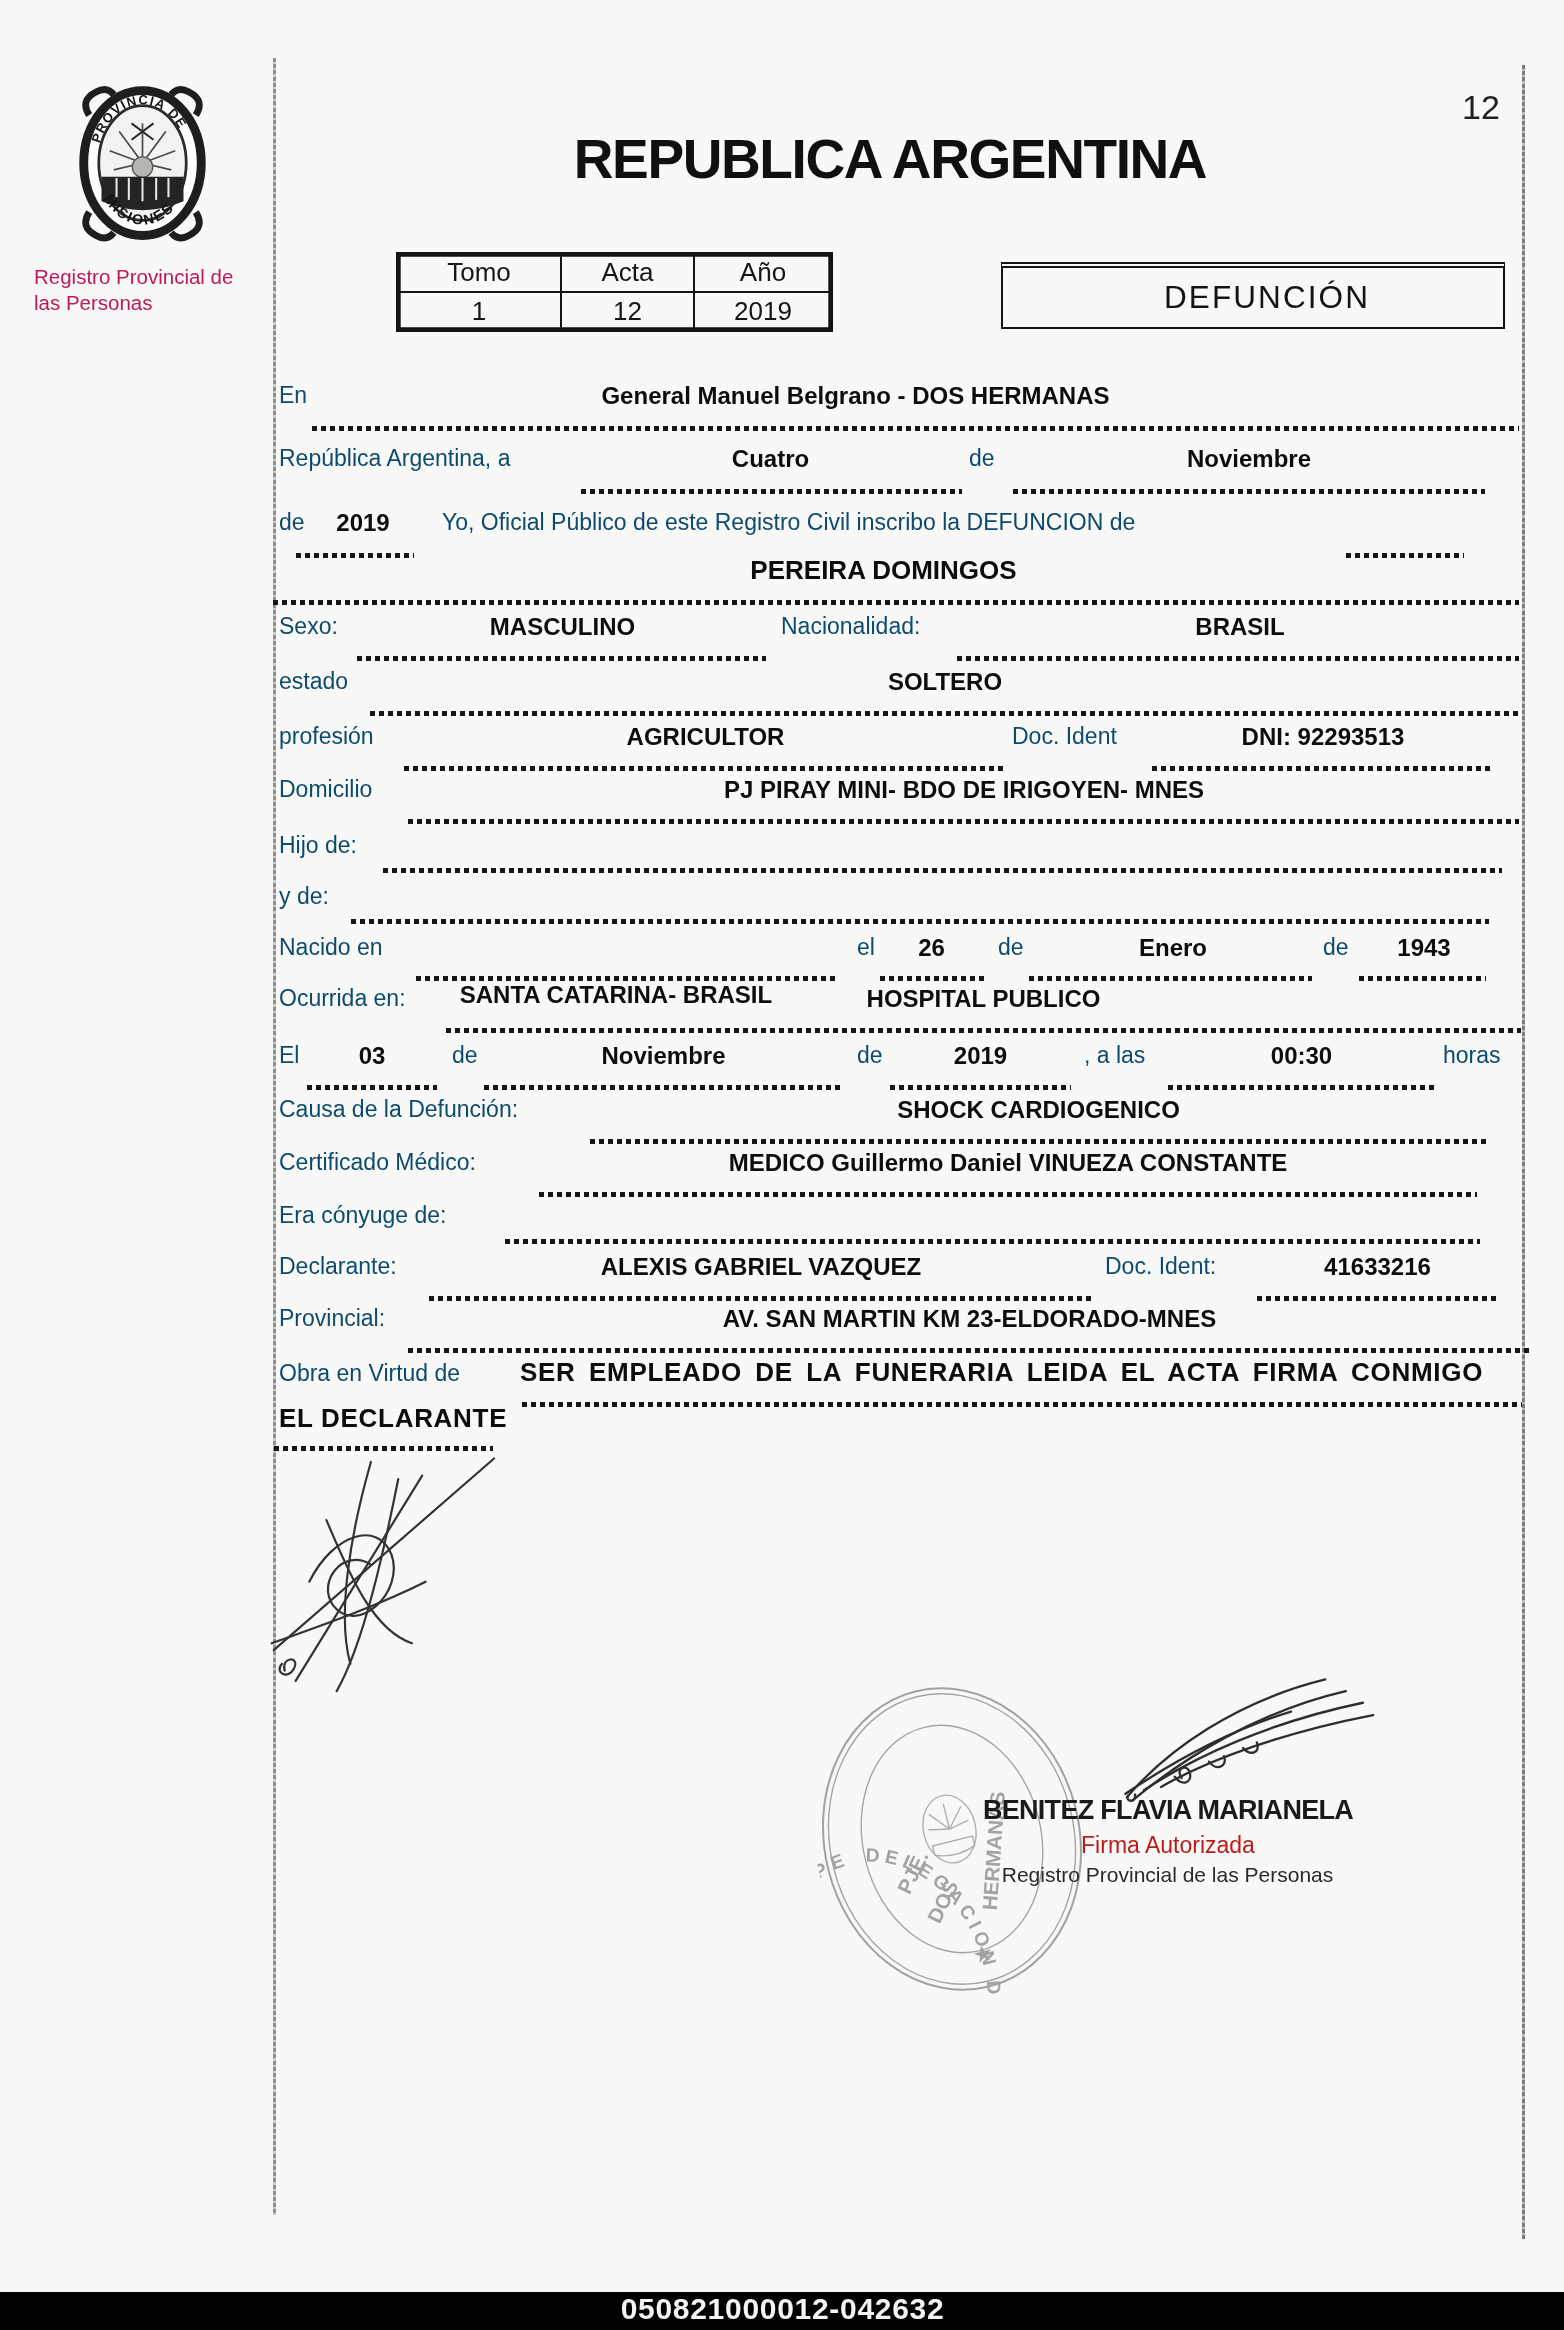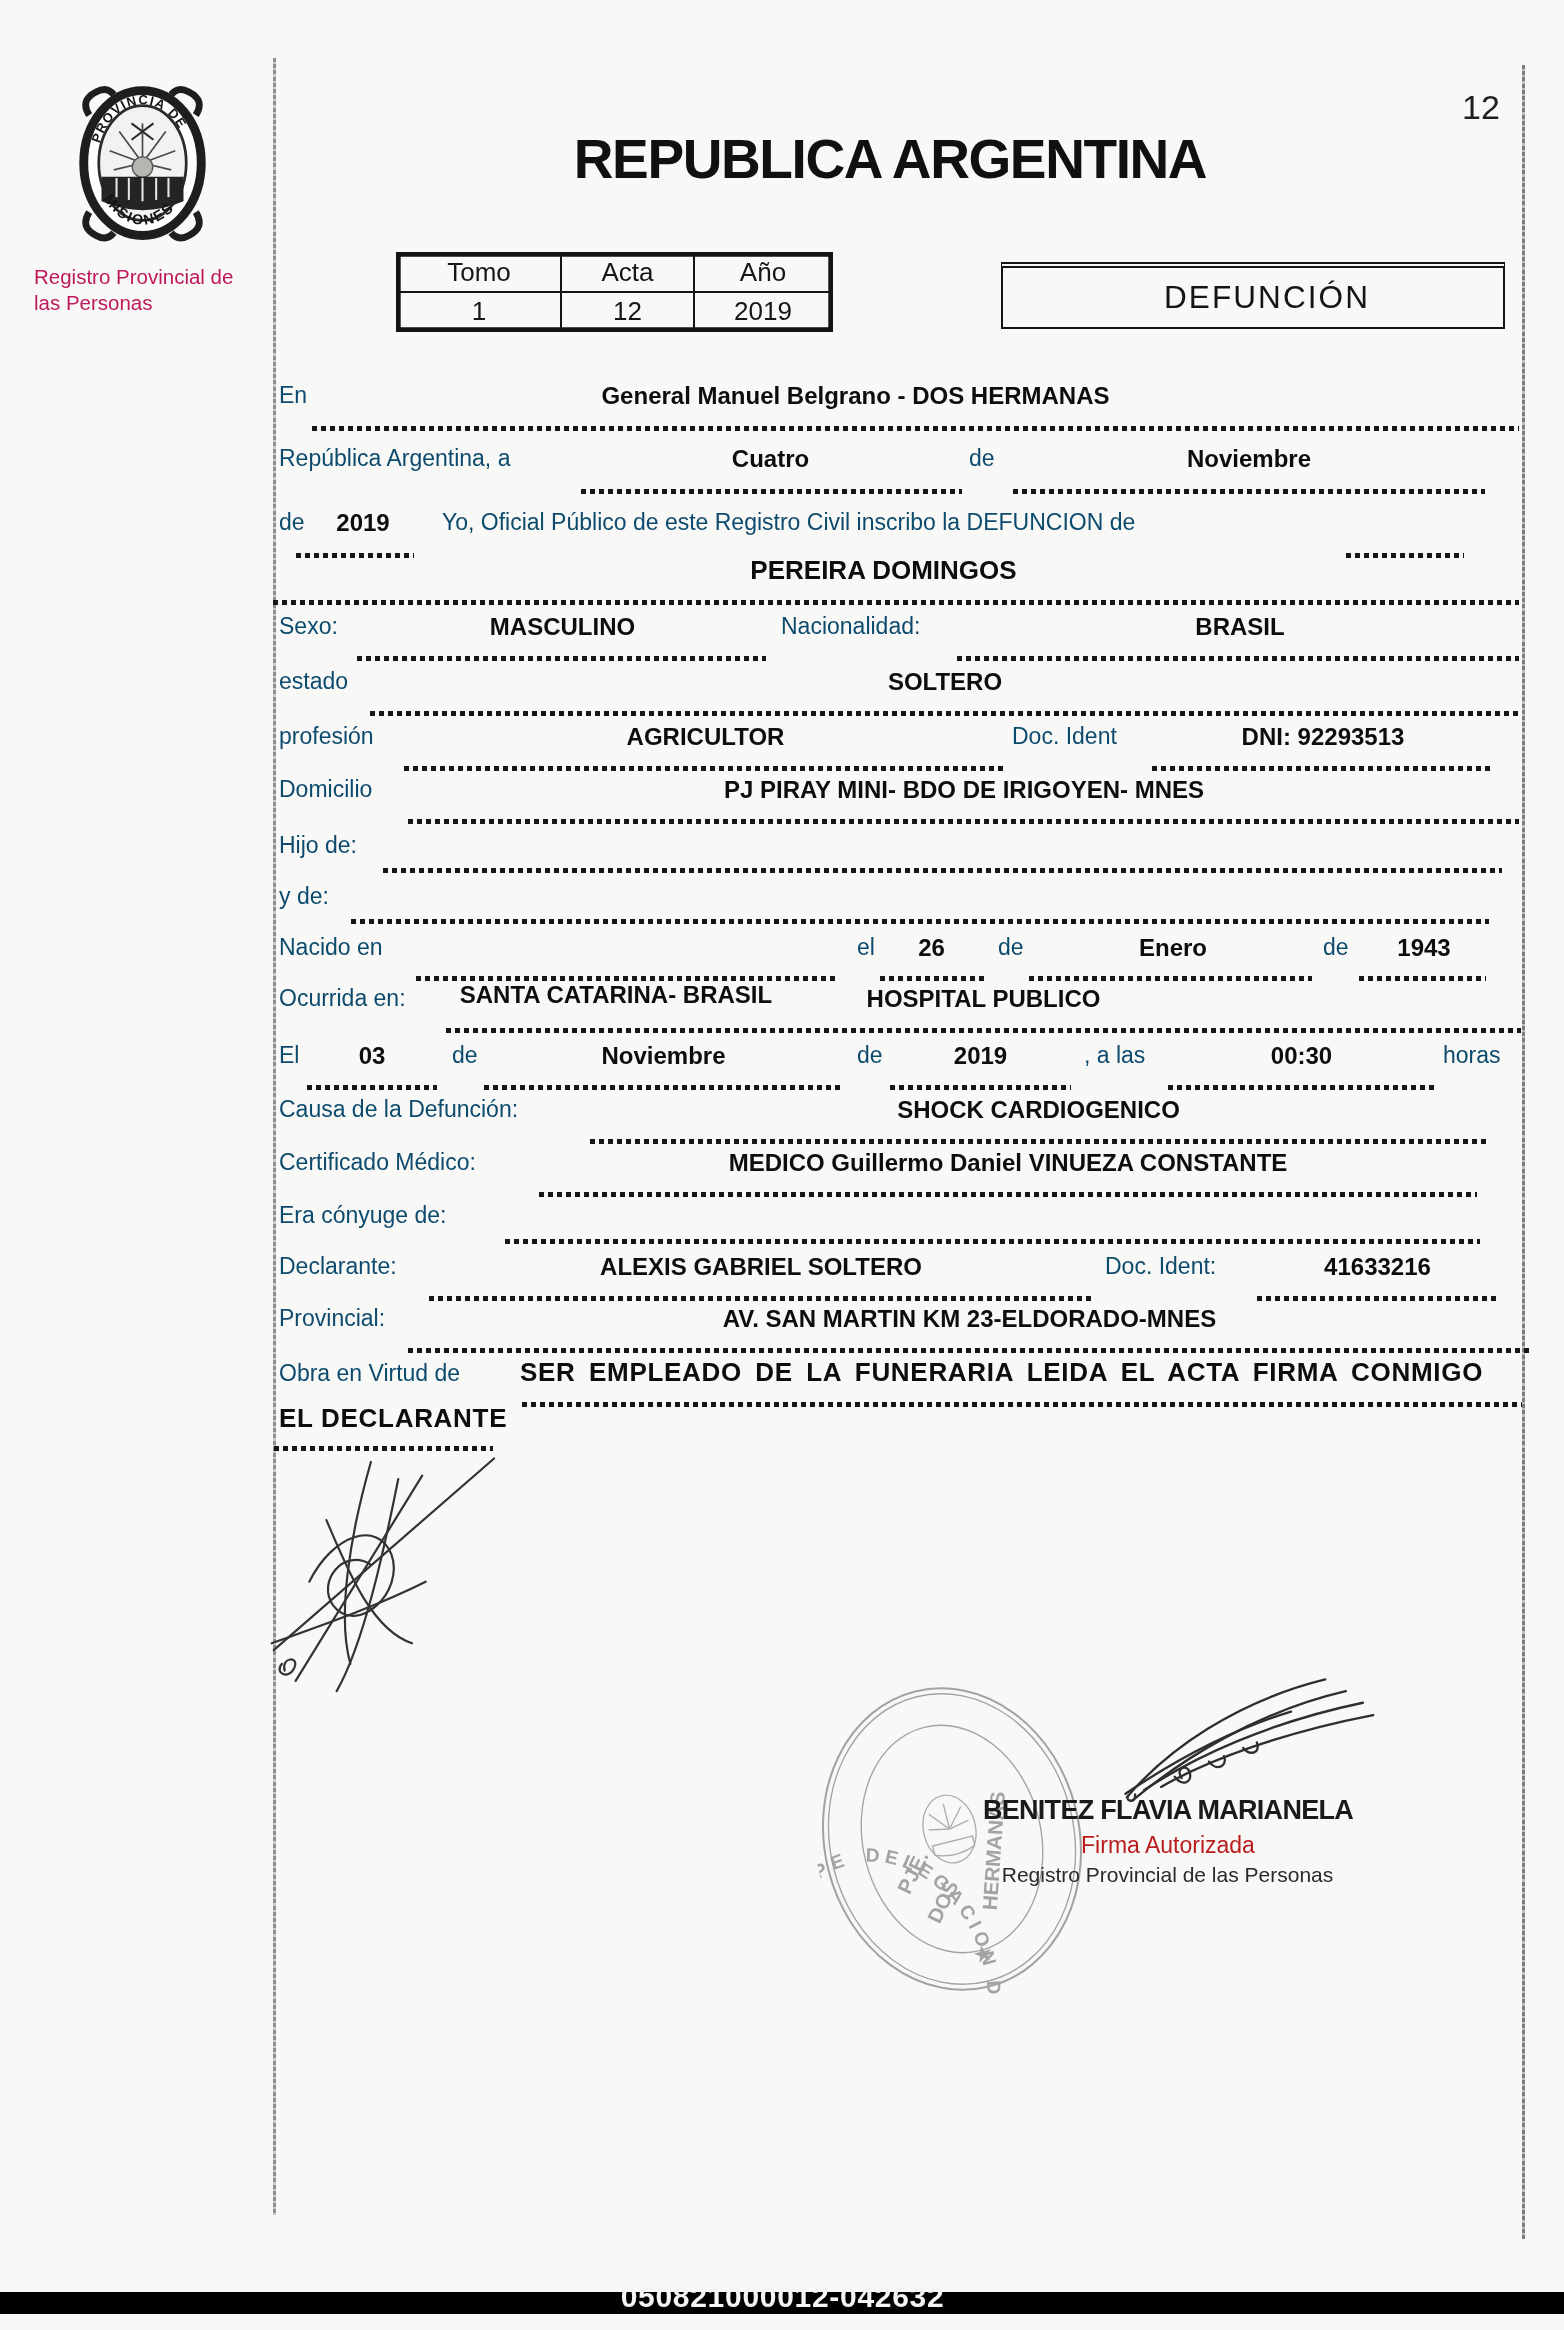--- a/index.html
+++ b/index.html
@@ -18,21 +18,21 @@
     background-image:repeating-linear-gradient(180deg,#8f8f8f 0 4.1px,#c9c9c7 4.1px 6.2px);}
   .vline-right{left:1522px;top:65px;width:2.7px;height:2174px;
     background-image:repeating-linear-gradient(180deg,#7d7d7d 0 4.1px,#bdbdbb 4.1px 6.2px);}
   .pagenum{font-size:34px;color:#1f1f1f;}
   .title{font-size:55px;font-weight:700;letter-spacing:-1.4px;color:#101010;text-align:center;}
   table.rec{border-collapse:collapse;border:2.1px solid #141414;box-shadow:0 0 0 1.4px #f8f8f6,0 0 0 2.7px #141414 inset;background:transparent;}
   table.rec td{border:2.1px solid #141414;text-align:center;font-size:26px;color:#161616;padding:0;}
   .defbox{border:2.1px solid #141414;border-top:6.2px double #141414;display:flex;align-items:center;justify-content:center;padding-left:28px;}
   .defbox span{font-size:31.5px;letter-spacing:2.1px;color:#141414;}
   .sidebar-org{font-size:20.5px;color:#be185d;text-align:left;line-height:26px;}
-  .barcode-bar{left:0;top:2292px;width:1565px;height:22px;background:#000;display:flex;align-items:flex-end;justify-content:center;}
+  .barcode-bar{left:0;top:2292px;width:1565px;height:38px;background:#000;display:flex;align-items:flex-start;justify-content:center;}
   .barcode-bar span{color:#f4f4f4;font-size:30px;letter-spacing:0.7px;font-weight:600;}
   .sig-name{font-size:27px;font-weight:700;color:#1a1a1a;text-align:center;letter-spacing:-0.7px;}
   .sig-role{font-size:23px;color:#b91c1c;text-align:center;}
   .sig-org{font-size:21px;color:#2a2a2a;text-align:center;}
   svg text{font-family:"Liberation Sans","DejaVu Sans",sans-serif;}
 </style>
 </head>
 <body>
 
 <div id="page">
@@ -183,21 +183,21 @@
   <div class="abs dots" style="left:590px;top:1139px;width:897px;"></div>
 
   <div class="abs lbl" style="left:279px;top:1148px;">Certificado Médico:</div>
   <div class="abs val" style="left:539px;top:1148px;width:938px;">MEDICO Guillermo Daniel VINUEZA CONSTANTE</div>
   <div class="abs dots" style="left:539px;top:1192px;width:938px;"></div>
 
   <div class="abs lbl" style="left:279px;top:1201px;">Era cónyuge de:</div>
   <div class="abs dots" style="left:505px;top:1239px;width:975px;"></div>
 
   <div class="abs lbl" style="left:279px;top:1252px;">Declarante:</div>
-  <div class="abs val" style="left:429px;top:1252px;width:664px;">ALEXIS GABRIEL SOLTERO</div>
+  <div class="abs val" style="left:429px;top:1252px;width:664px;">ALEXIS GABRIEL VAZQUEZ</div>
   <div class="abs lbl" style="left:1105px;top:1252px;">Doc. Ident:</div>
   <div class="abs val" style="left:1257px;top:1252px;width:241px;">41633216</div>
   <div class="abs dots" style="left:429px;top:1296px;width:663px;"></div>
   <div class="abs dots" style="left:1257px;top:1296px;width:241px;"></div>
 
   <div class="abs lbl" style="left:279px;top:1304px;">Provincial:</div>
   <div class="abs val" style="left:408px;top:1304px;width:1123px;">AV. SAN MARTIN KM 23-ELDORADO-MNES</div>
   <div class="abs dots" style="left:408px;top:1348px;width:1123px;"></div>
 
   <div class="abs lbl" style="left:279px;top:1359px;">Obra en Virtud de</div>

